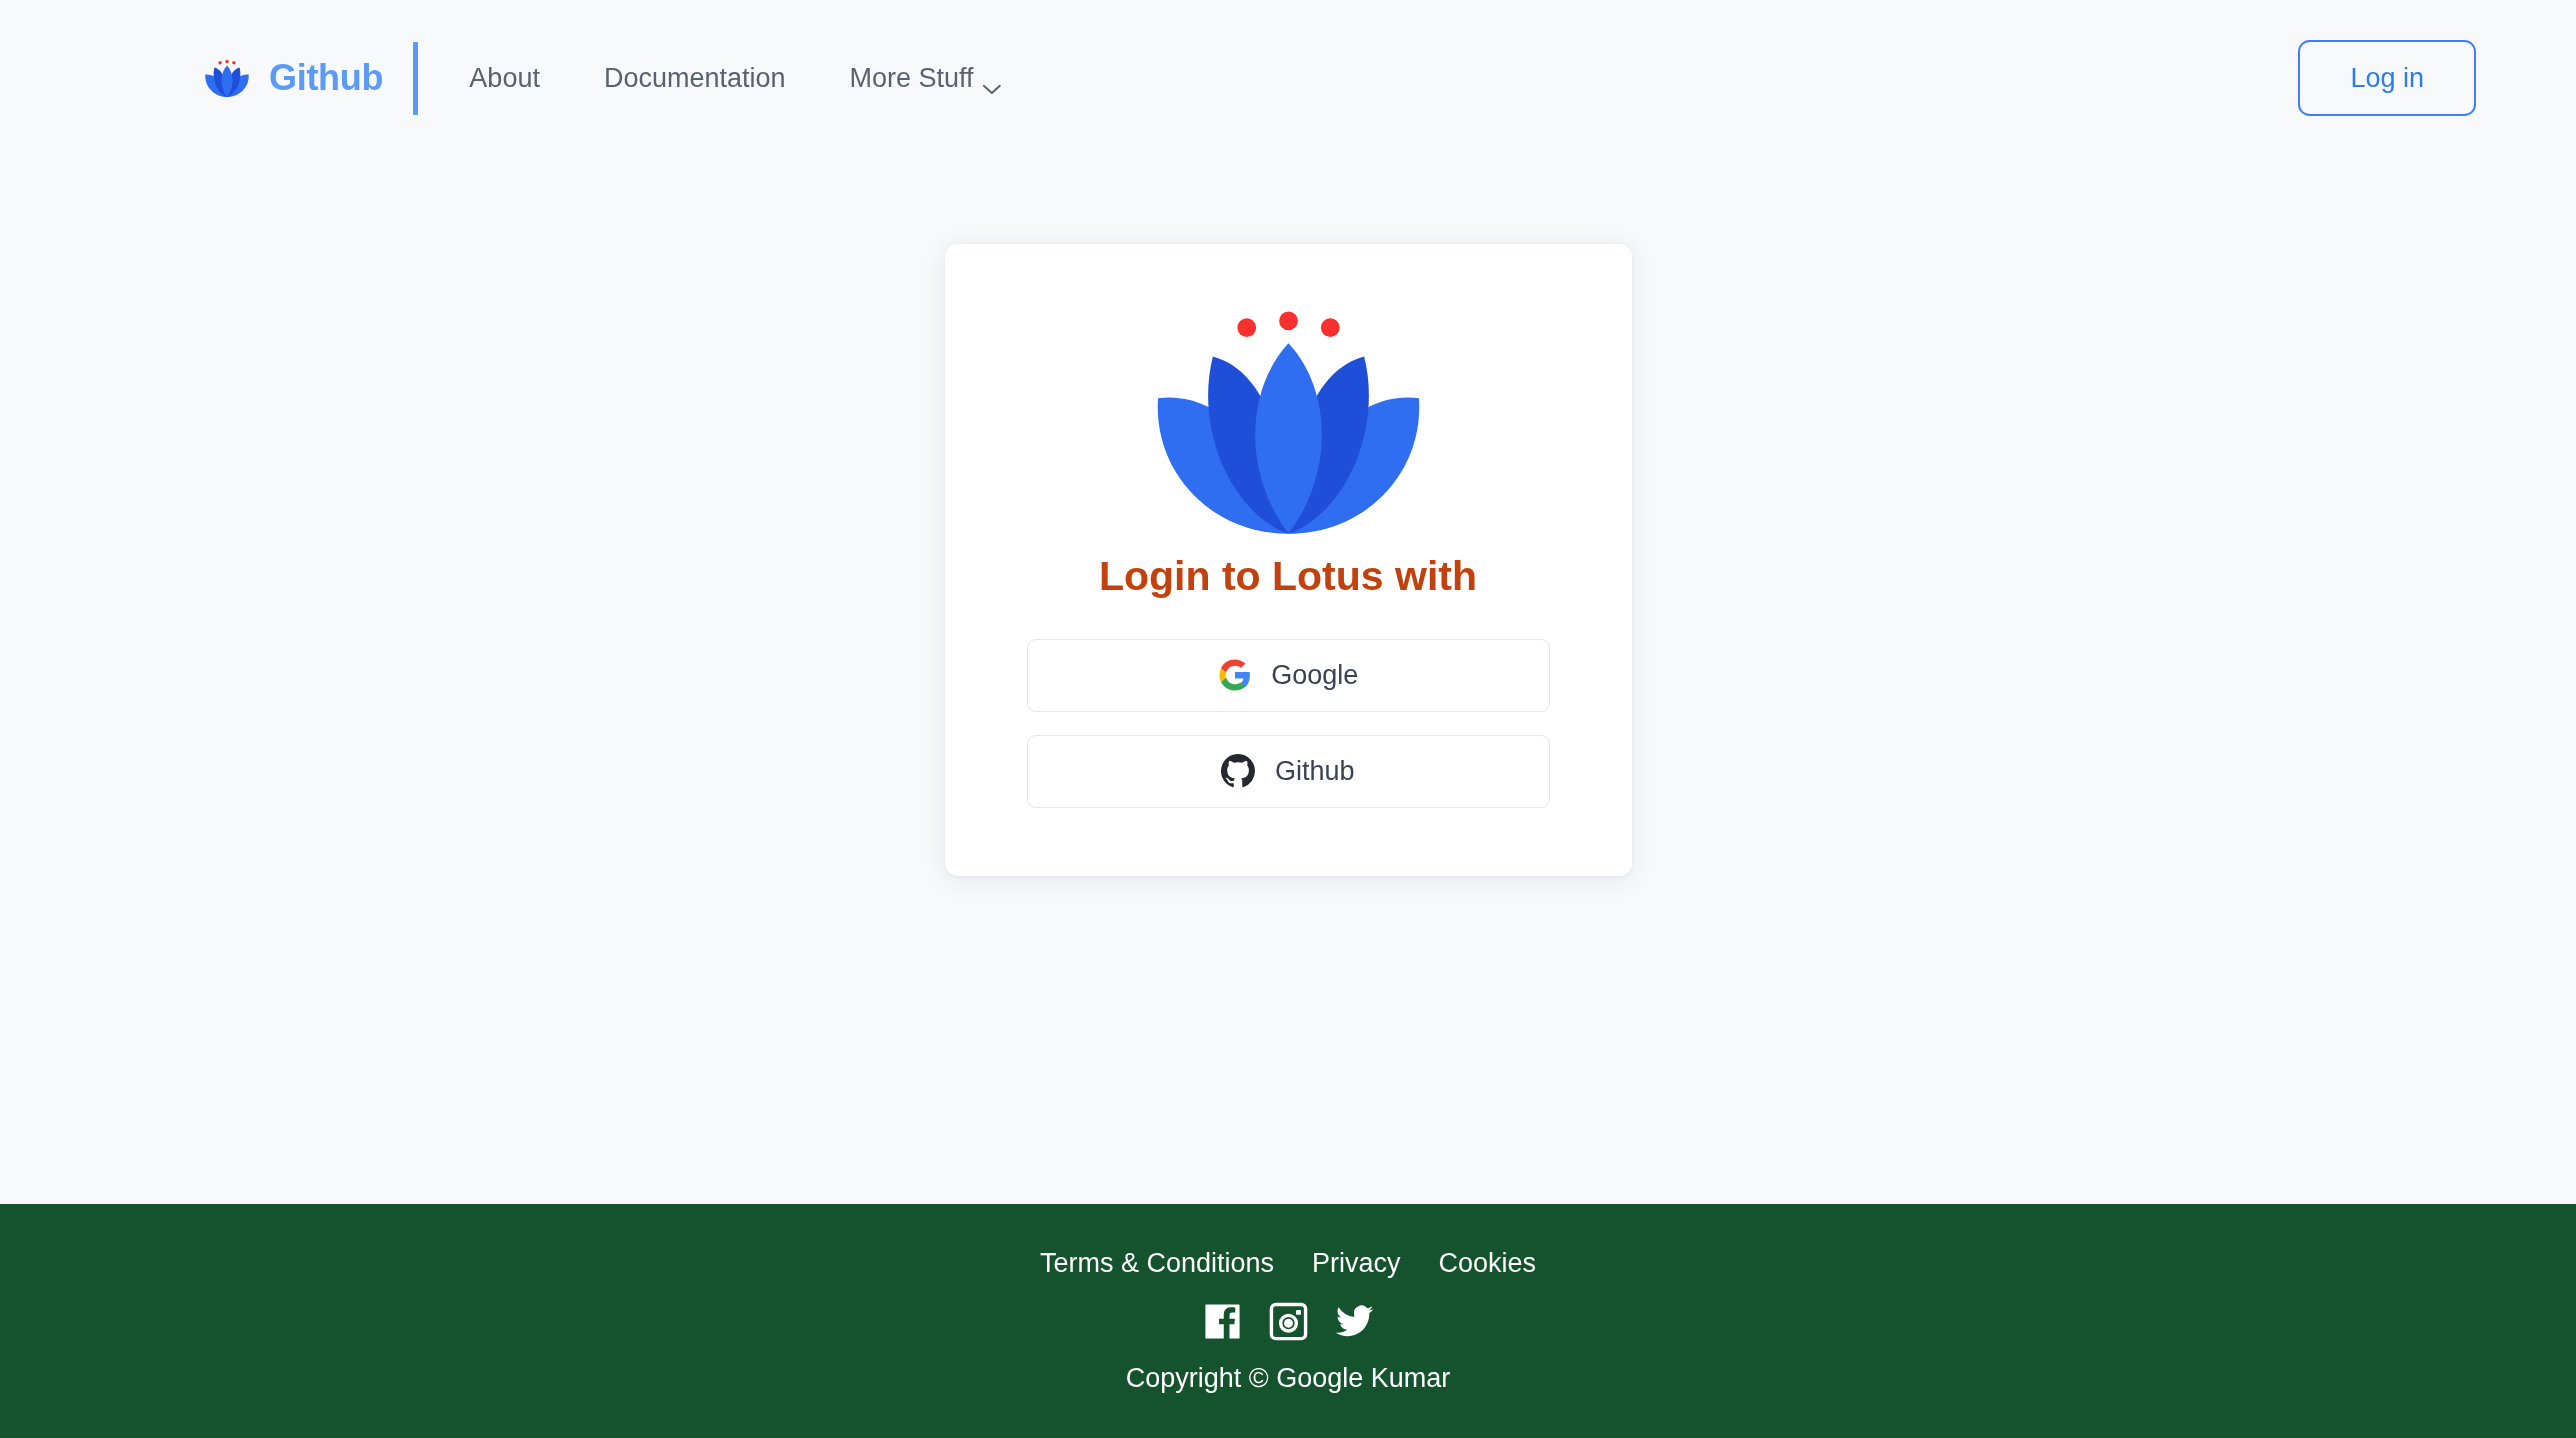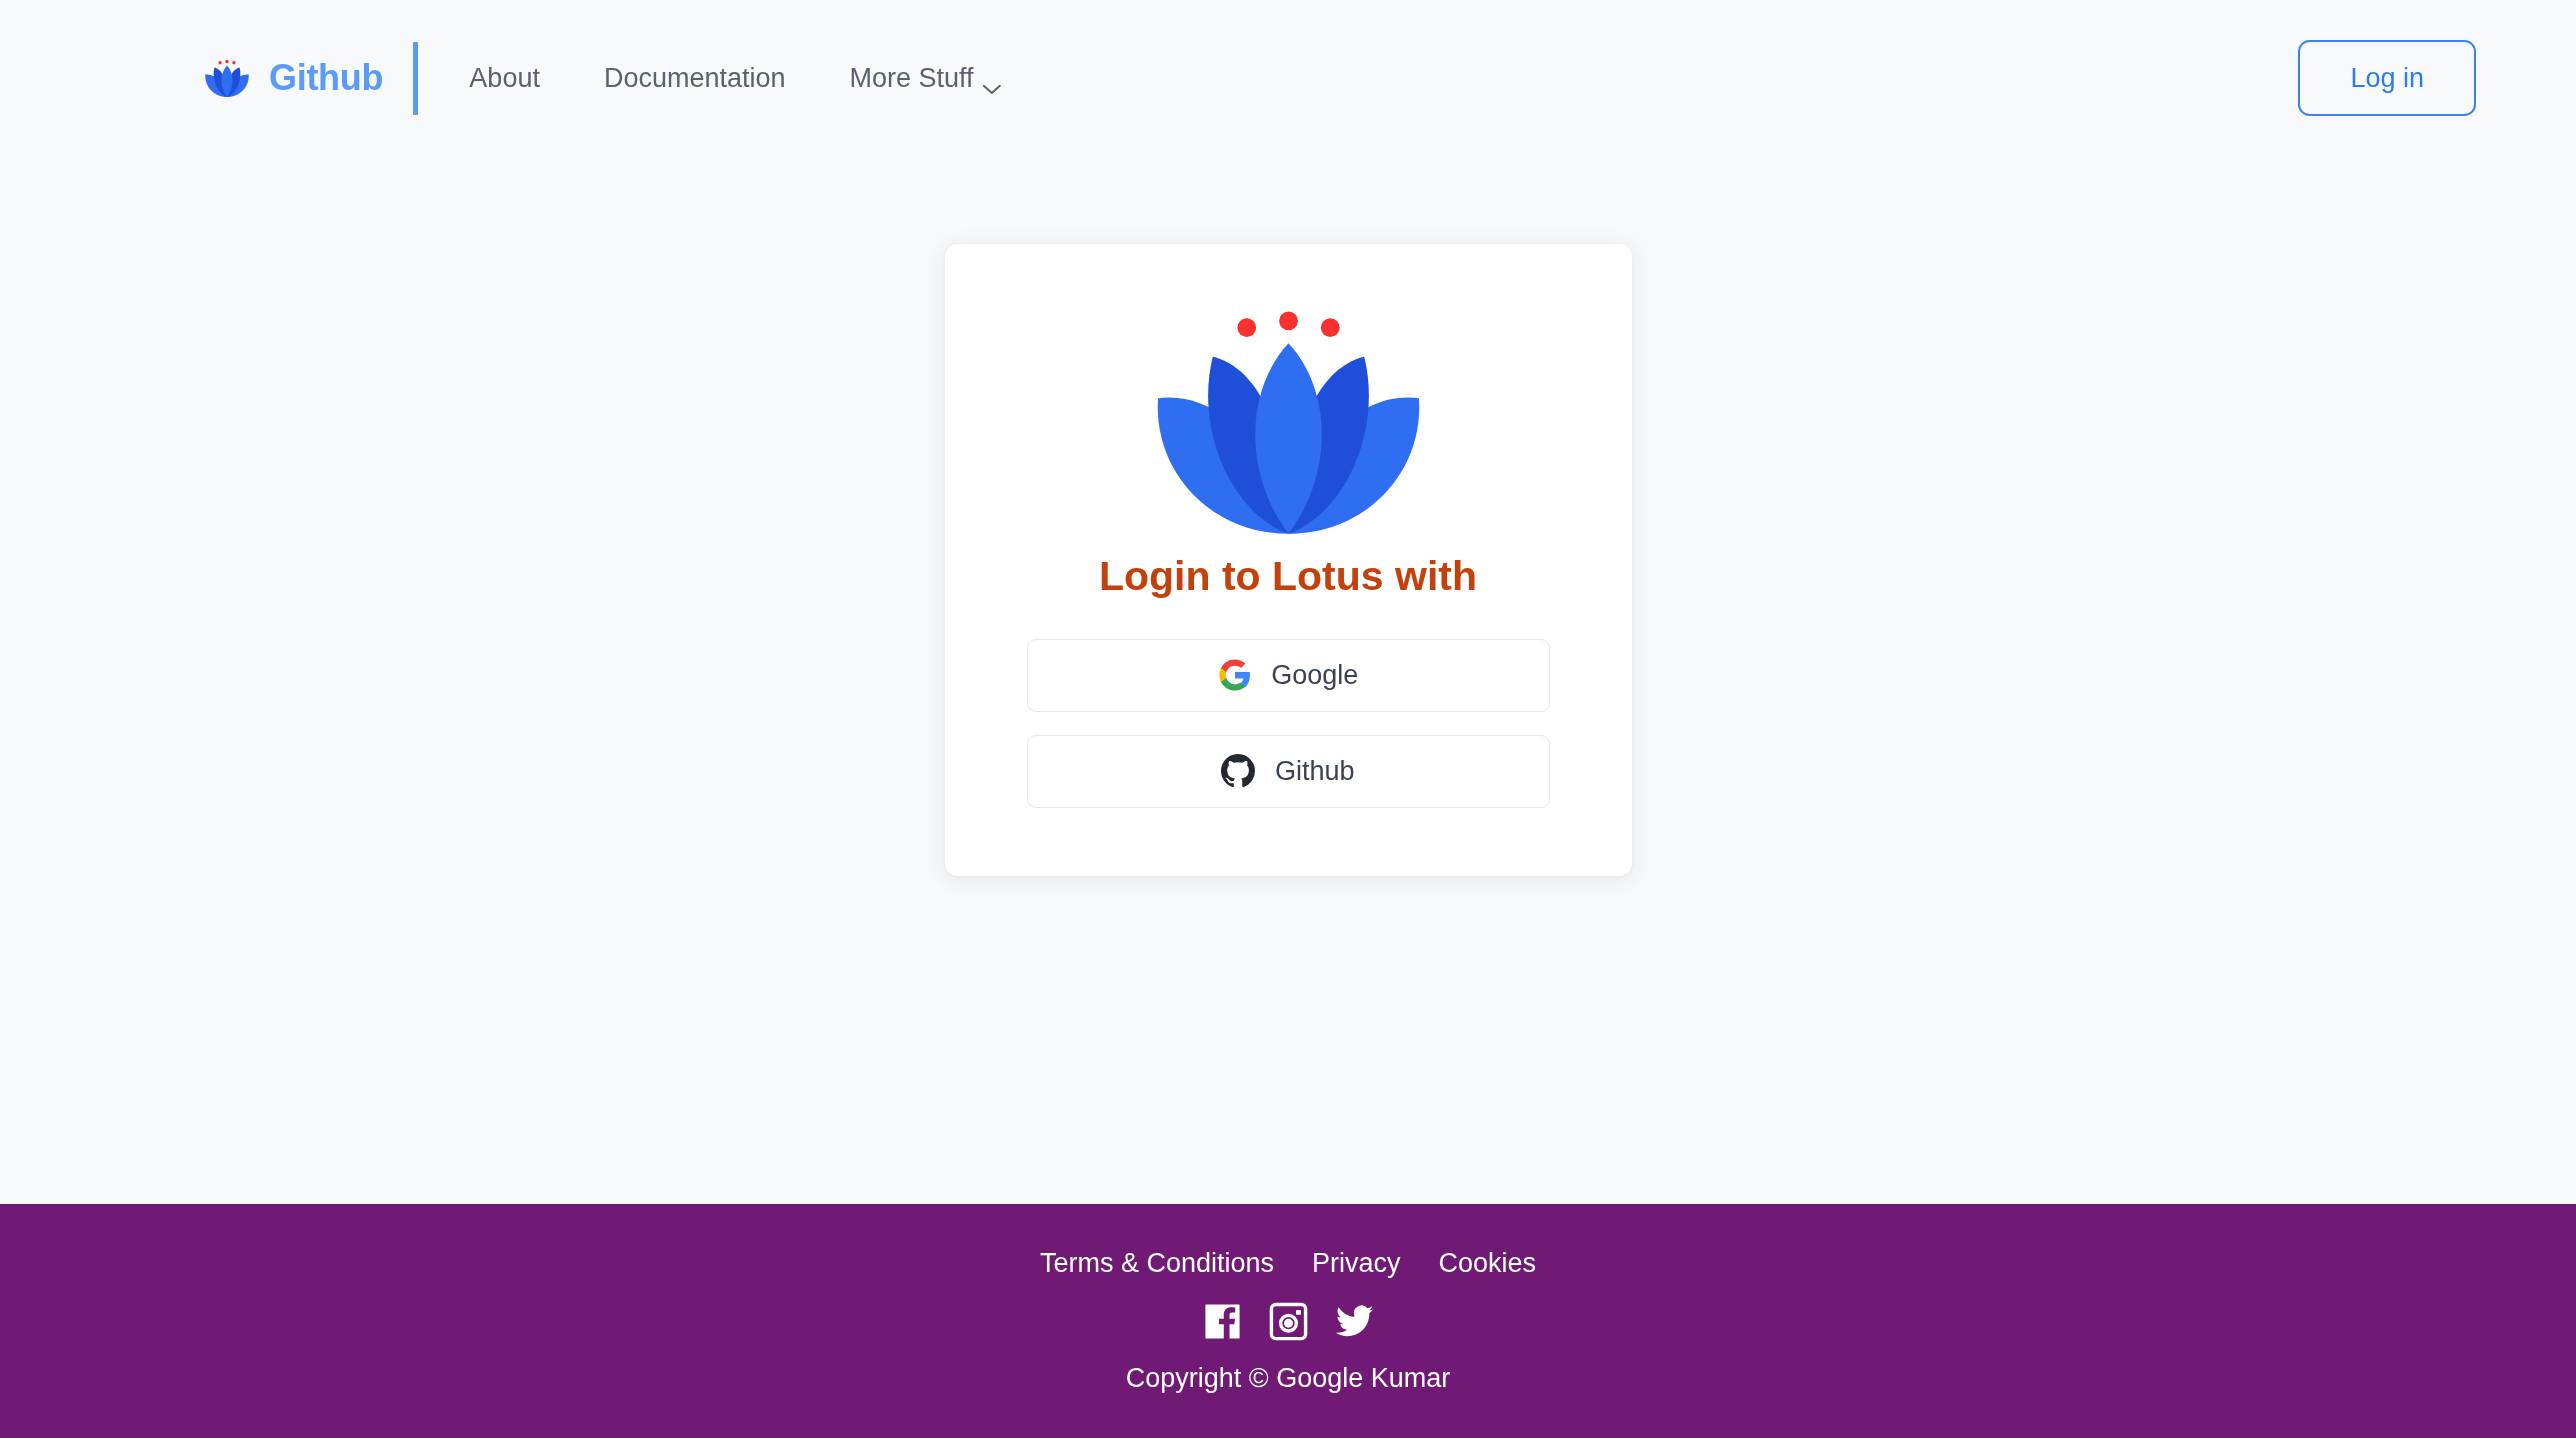--- a/index.html
+++ b/index.html
@@ -175,21 +175,21 @@
     width: 34px;
     height: 34px;
     display: block;
     flex: 0 0 34px;
   }
 
   
   .footer {
     flex: 0 0 234px;
     height: 234px;
-    background: #701a75;
+    background: #14532d;
     display: flex;
     flex-direction: column;
     align-items: center;
     justify-content: center;
     gap: 16px;
   }
 
   .footer-links {
     display: flex;
     align-items: center;

